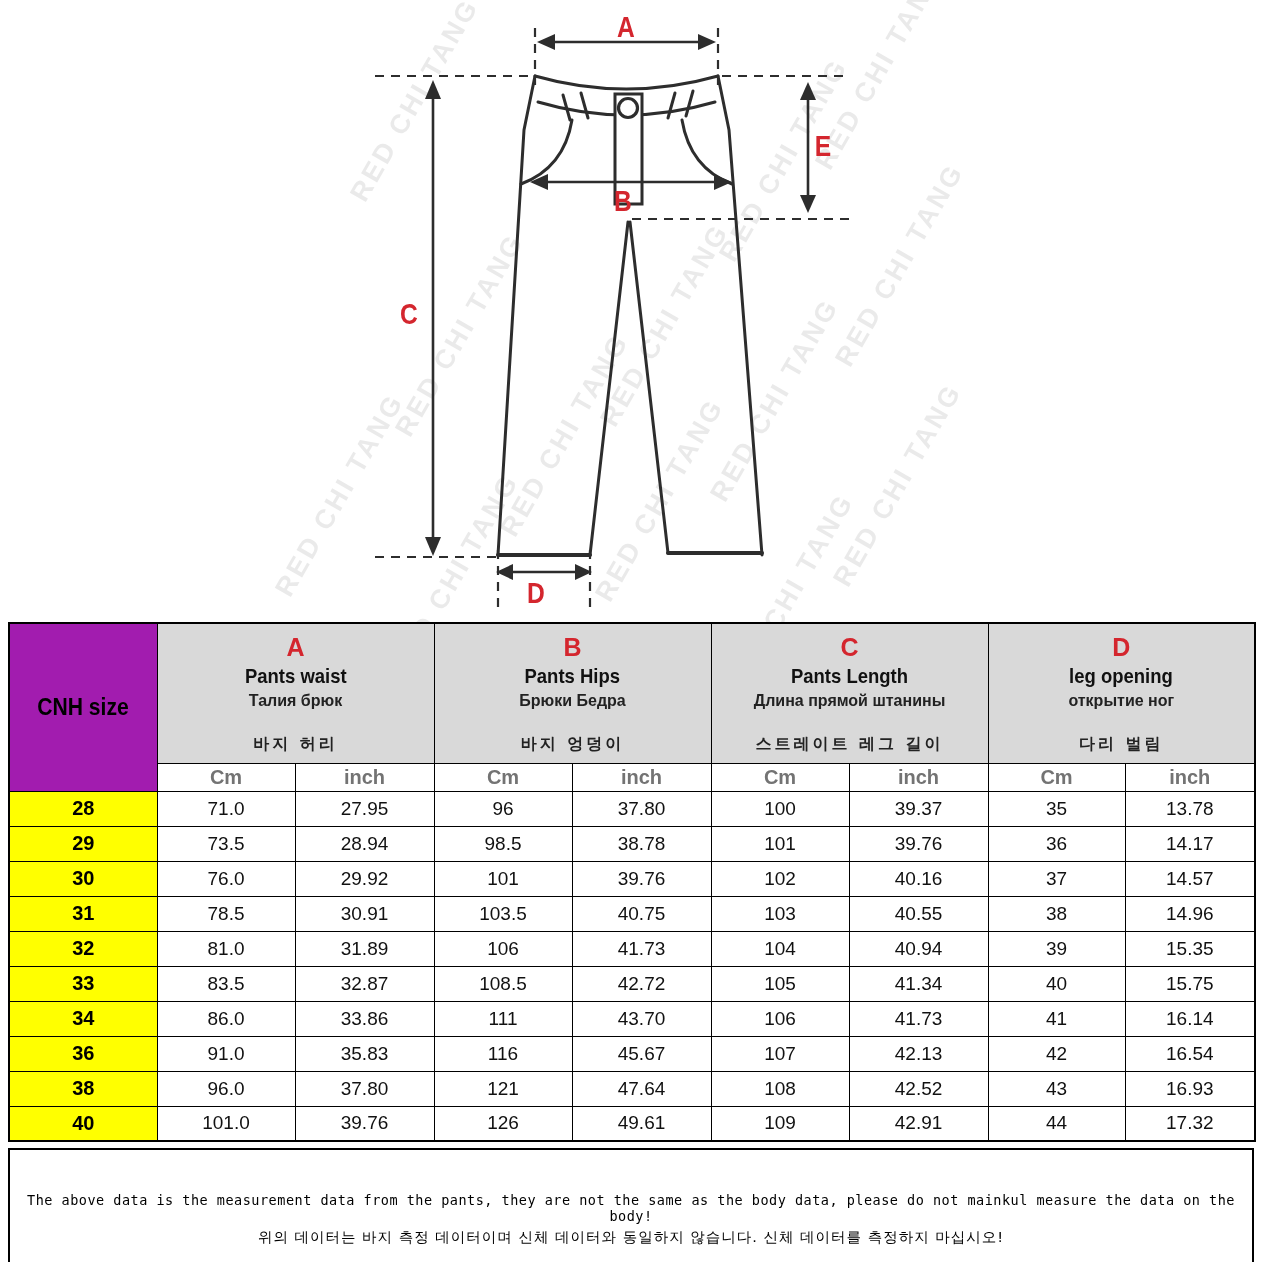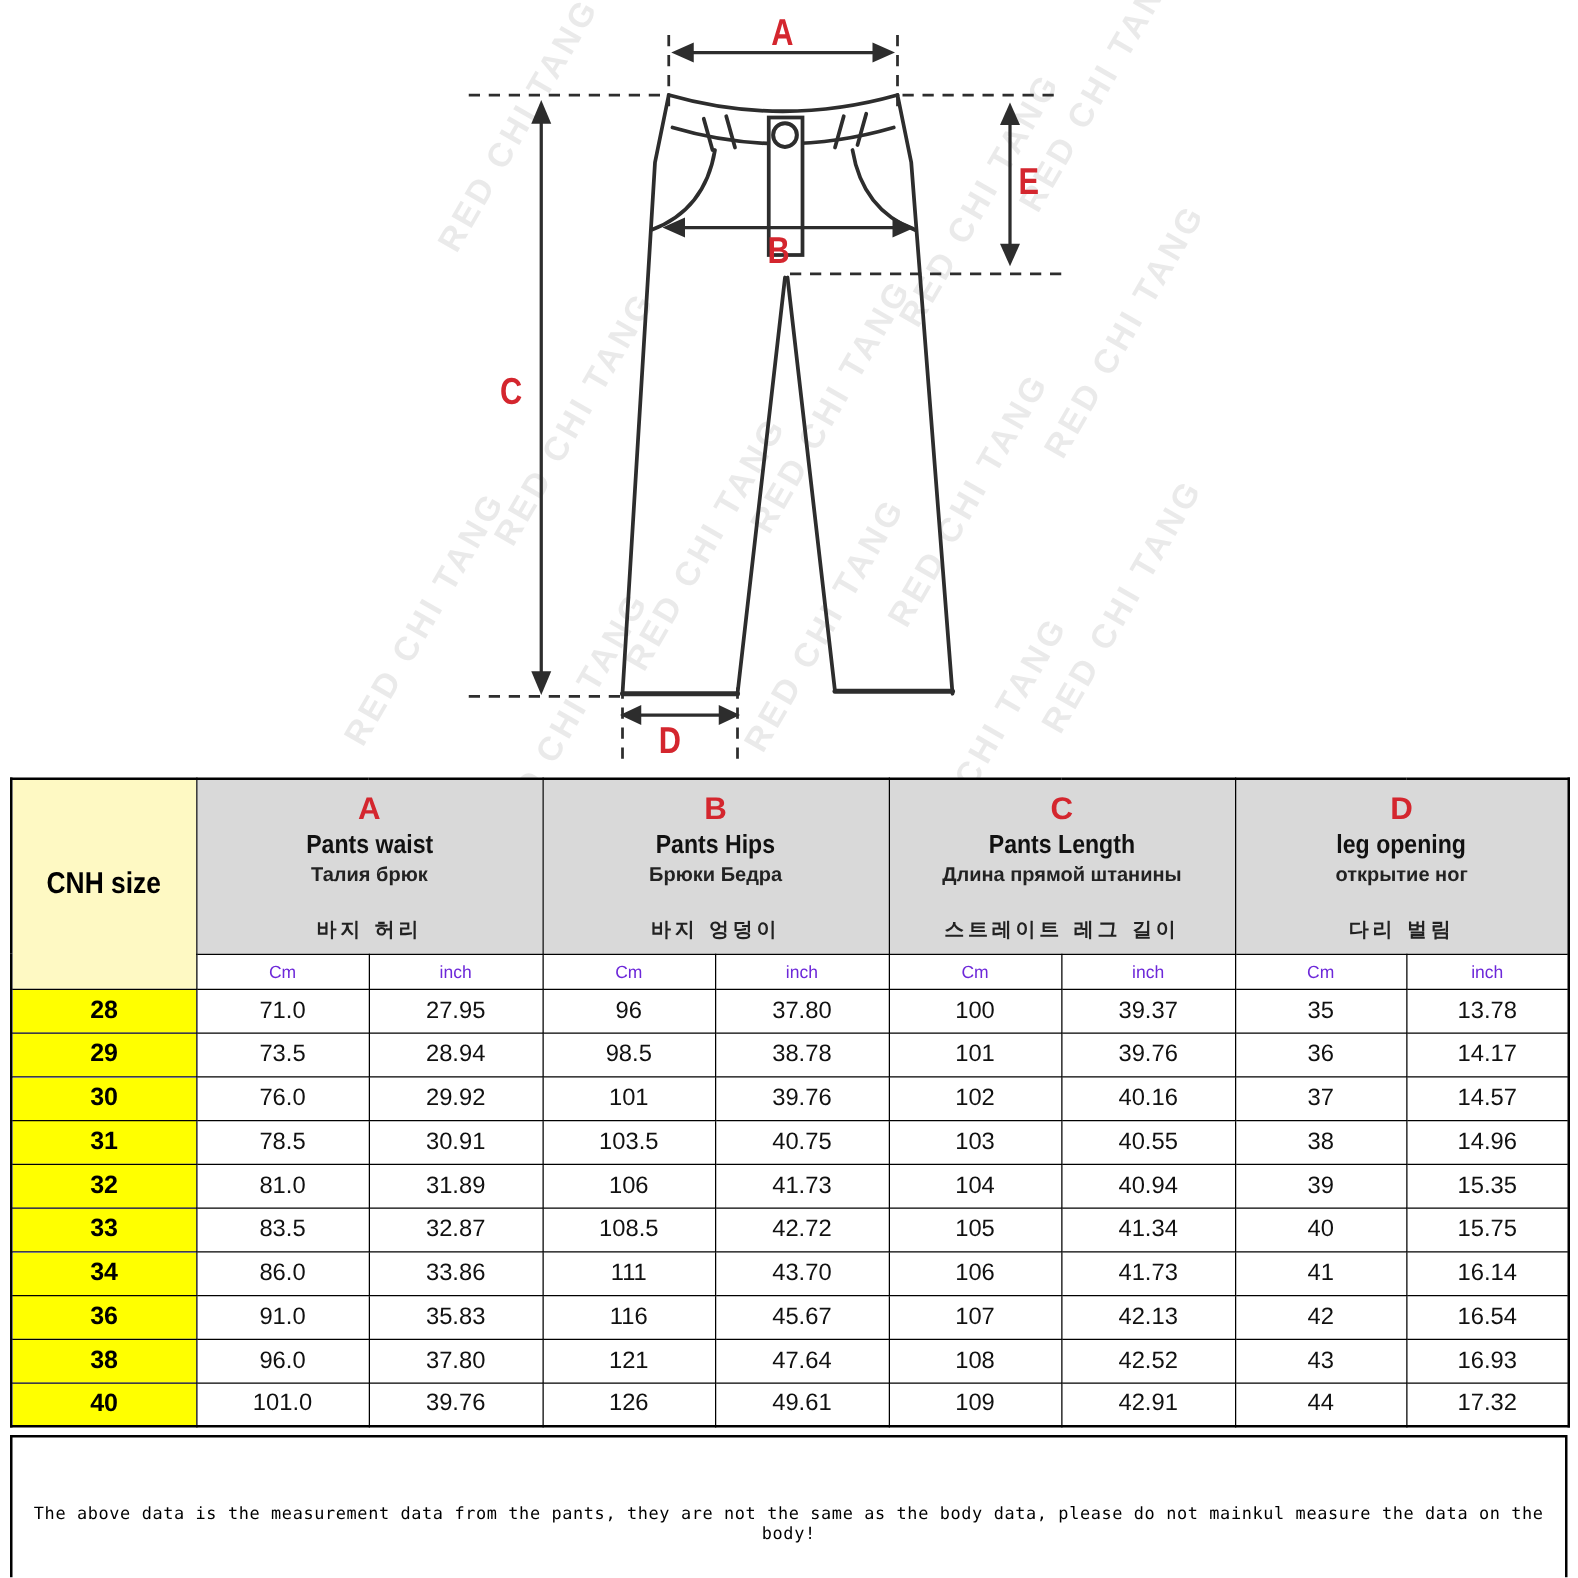--- a/index.html
+++ b/index.html
@@ -46,33 +46,33 @@
   }
   .size-table th, .size-table td {
     border:1.6px solid #000;
     text-align:center;
     vertical-align:middle;
     padding:0;
     overflow:hidden;
   }
   .size-table { border:2.4px solid #000; }
   th.corner {
-    background:#fef9c3;
+    background:#a21caf;
     font-size:24px; font-weight:bold;
     transform:none;
     margin-left:44px;
   }
   th.corner span { display:inline-block; transform:scaleX(0.88); }
   th.group { background:#d9d9d9; height:140px; }
   .group-inner { display:flex; flex-direction:column; align-items:center; justify-content:center; gap:5px; }
   .g-letter { color:#d4262e; font-size:25px; font-weight:bold; line-height:1.05; }
   .g-en { font-size:21px; font-weight:bold; color:#111; display:inline-block; transform:scaleX(0.88); line-height:1.05; }
   .g-ru { font-size:16px; color:#222; line-height:1.1; }
   .g-kr { font-size:16px; color:#222; letter-spacing:3px; line-height:1.15; font-family:"DejaVu Sans","Liberation Sans",sans-serif;margin-top:20px; }
-  tr.units th { background:#fff; font-weight:normal; font-size:14px; height:28px; color:#6d28d9; }
+  tr.units th { background:#fff; font-weight:bold; font-size:20px; height:28px; color:#737373; }
   tr.data td { height:35px; font-size:19px; color:#111; background:#fff; }
   tr.data td.size {
     background:#ffff00;
     font-weight:bold; font-size:20px; color:#000;margin-left:31px;
   }
 
   
   .footer-note {
     position:absolute; left:8px; top:1148px;
     width:1246px; height:142px;
@@ -358,15 +358,16 @@
         <td>109</td>
         <td>42.91</td>
         <td>44</td>
         <td>17.32</td>
       </tr>
     </tbody>
   </table>
 
   <div class="footer-note">
     <p class="en">The above data is the measurement data from the pants, they are not the same as the body data, please do not mainkul measure the data on the body!</p>
+    <p class="kr">위의 데이터는 바지 측정 데이터이며 신체 데이터와 동일하지 않습니다. 신체 데이터를 측정하지 마십시오!</p>
   </div>
 
 </div>
 
 </body></html>

